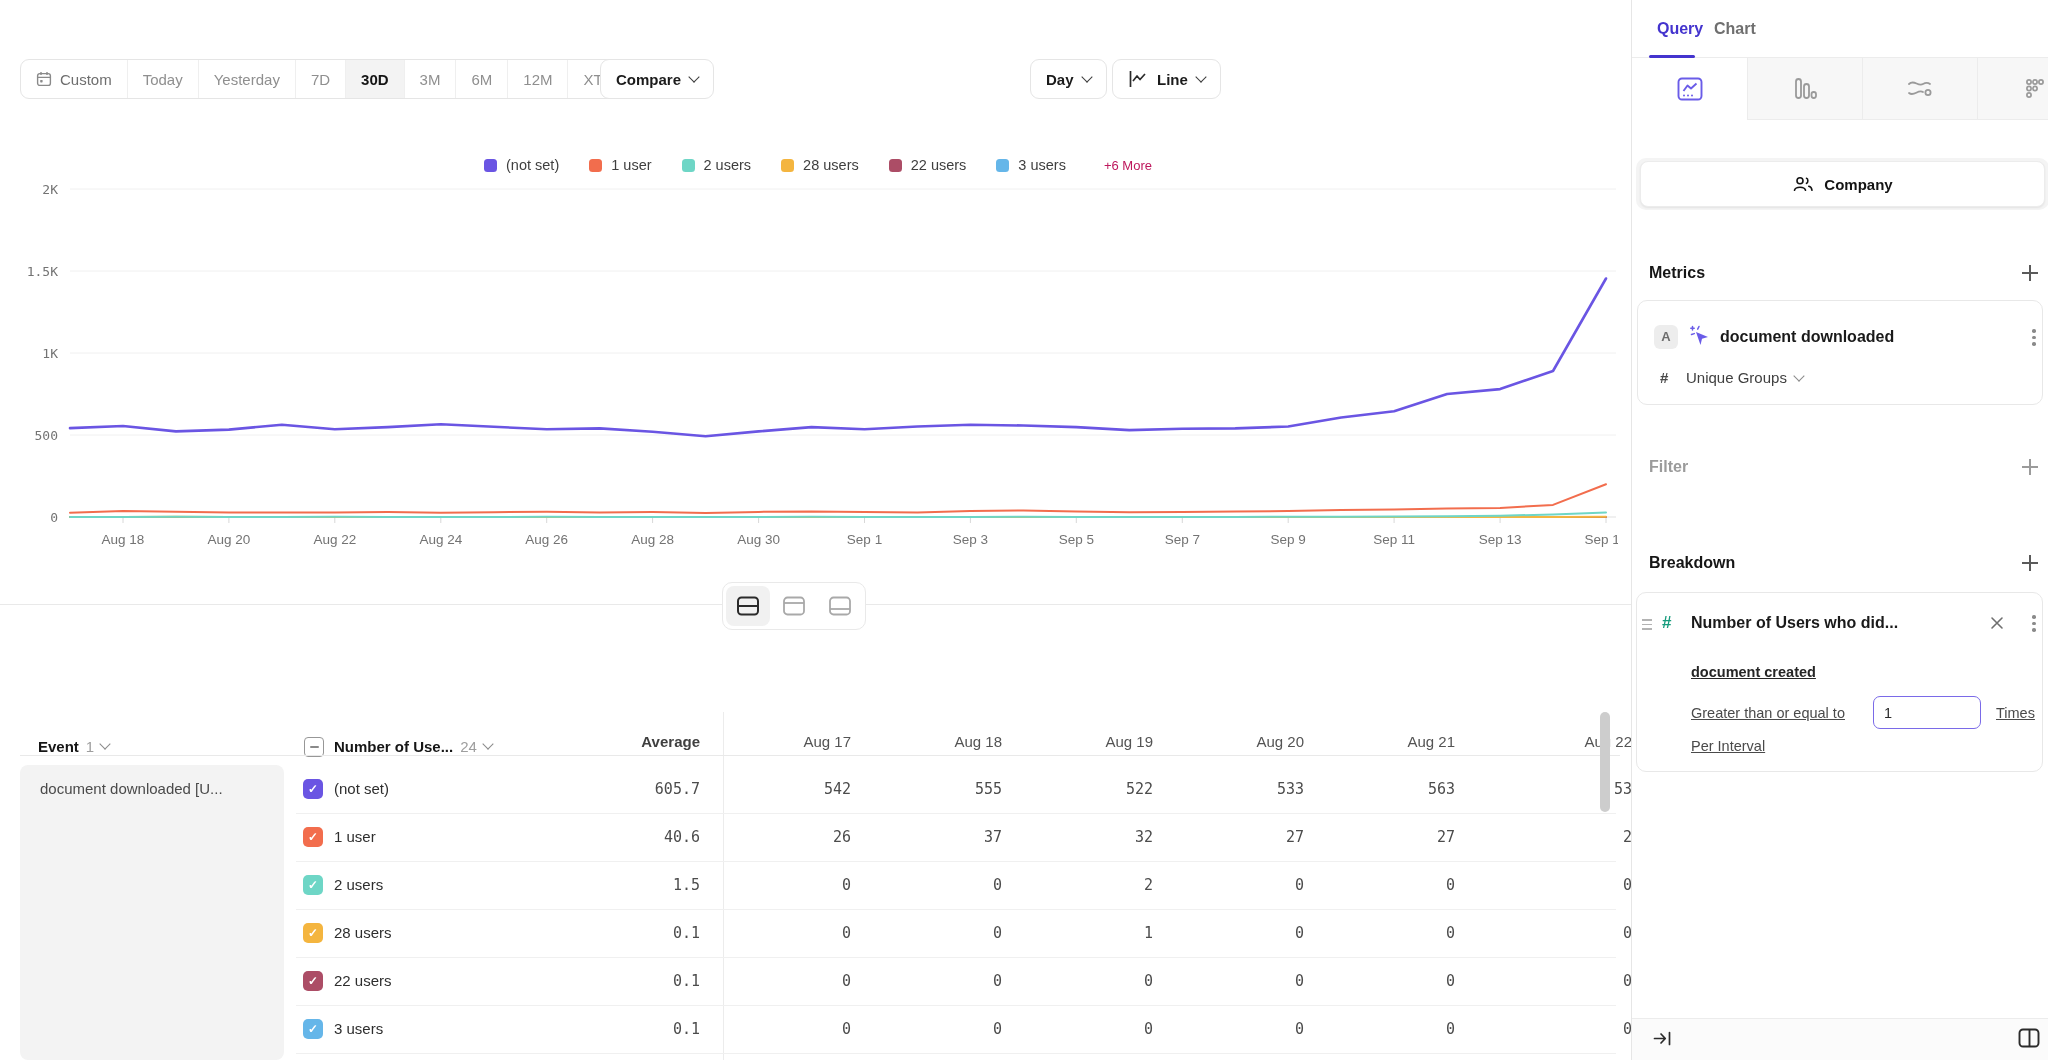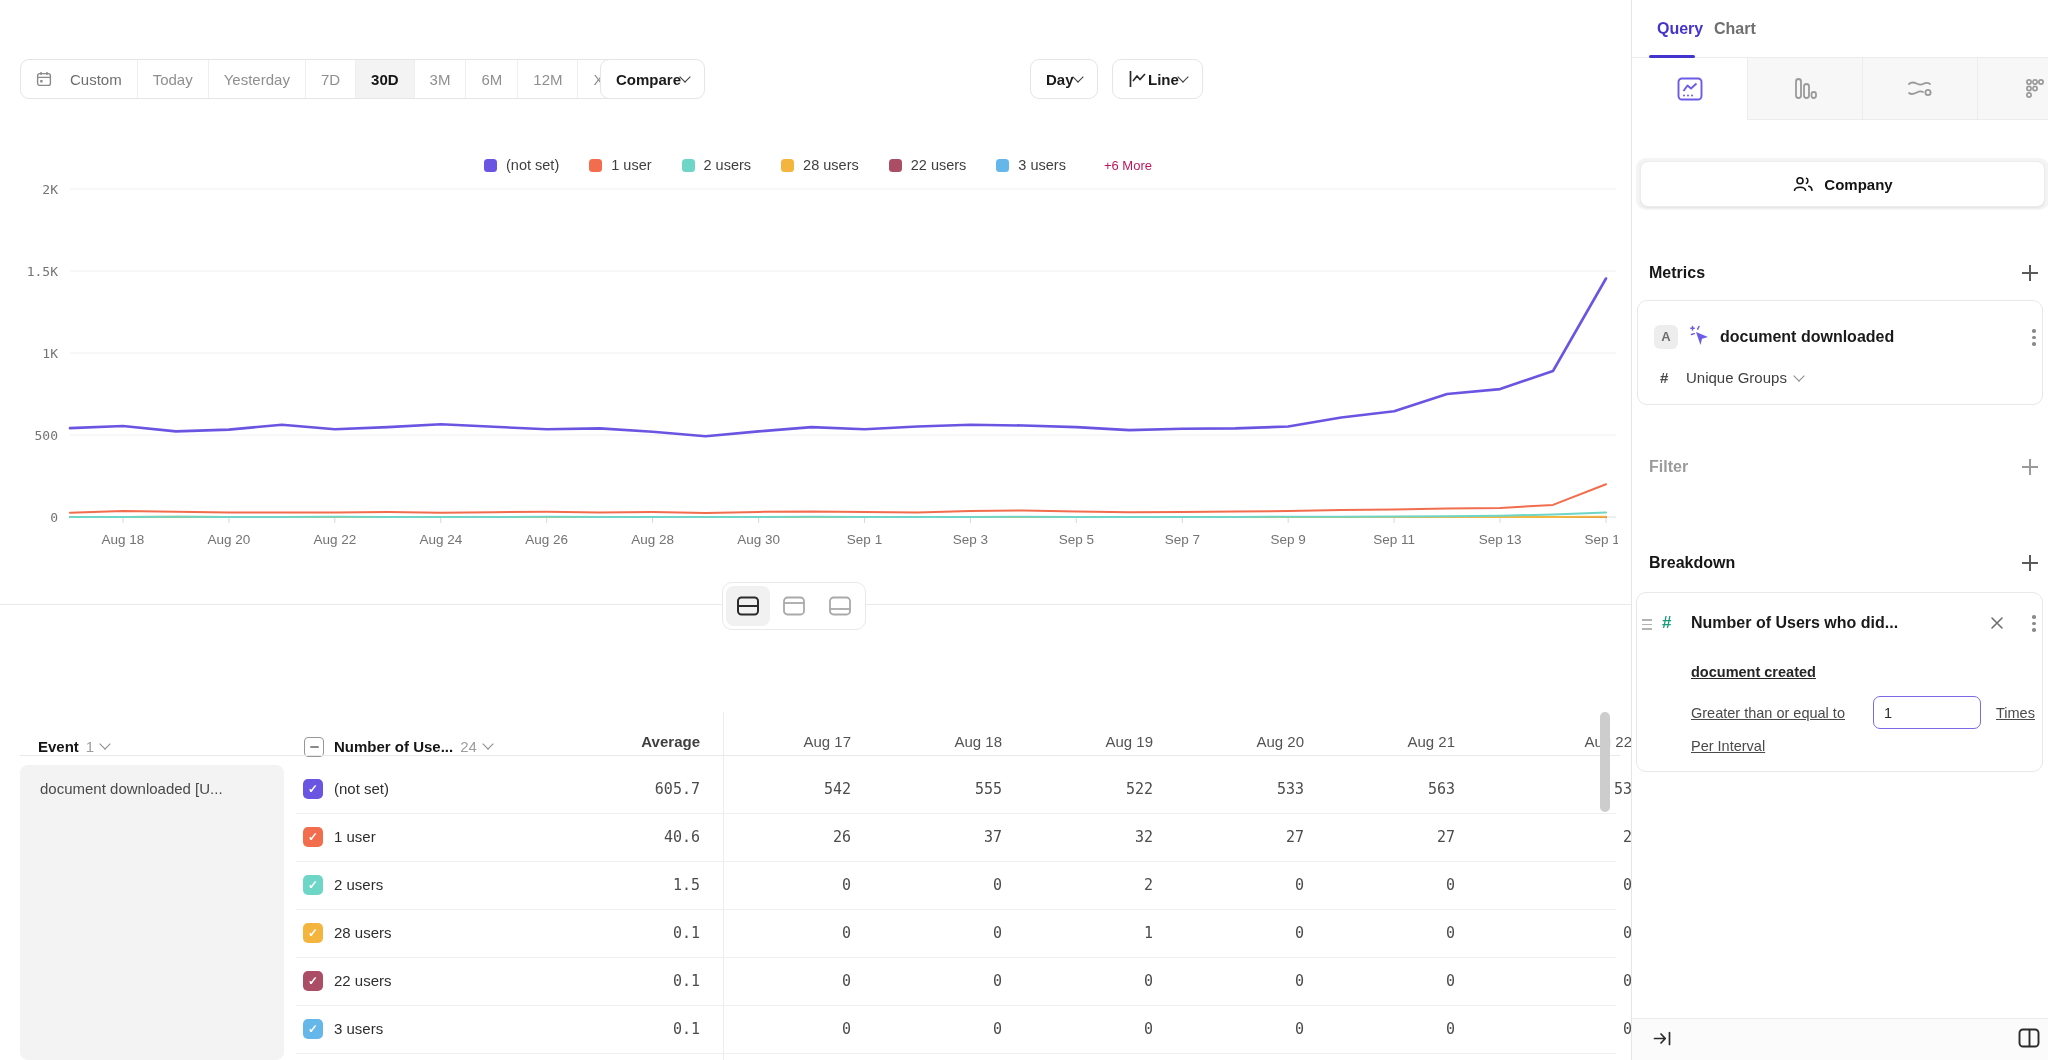--- a/index.html
+++ b/index.html
@@ -2,25 +2,25 @@
 <html><head>
 <meta charset="utf-8">
 <style>
   html,body{margin:0;padding:0;background:#fff;}
   #app{position:relative;width:2048px;height:1060px;background:#fff;overflow:hidden;
        font-family:"Liberation Sans",sans-serif;color:#1f1f1f;}
   .abs{position:absolute;}
   
   .range-group{display:flex;align-items:stretch;height:38px;background:#fff;border:1px solid #e5e5e5;
        border-radius:9px;overflow:hidden;}
-  .range-item{display:flex;align-items:center;gap:18px;padding:0 15px;font-size:15px;font-weight:500;
+  .range-item{display:flex;align-items:center;gap:8px;padding:0 15px;font-size:15px;font-weight:500;
        color:#8f8f8f;border-left:1px solid #efefef;cursor:pointer;white-space:nowrap;}
   .range-item:first-child{border-left:none;color:#6e6e6e;}
   .range-item.active{background:#f3f3f3;color:#141414;font-weight:700;}
-  .btn{display:flex;align-items:center;gap:0;background:#fff;border:1px solid #e5e5e5;border-radius:9px;
+  .btn{display:flex;align-items:center;gap:9px;background:#fff;border:1px solid #e5e5e5;border-radius:9px;
        height:38px;padding:0 15px;font-size:15px;font-weight:600;color:#1b1b1b;}
   .chev{width:7px;height:7px;border-right:1.6px solid #8a8a8a;border-bottom:1.6px solid #8a8a8a;
        display:inline-block;transform:rotate(45deg);margin-top:-4px;}
   .chev.dark{border-color:#3c3c3c;}
   
   .legend{display:flex;align-items:center;justify-content:center;gap:30px;}
   .legend-item{display:flex;align-items:center;gap:9px;font-size:14.5px;color:#3f3f3f;}
   .legend-swatch{width:13px;height:13px;border-radius:3.5px;}
   .legend-more{font-size:13px;color:#be185d;font-weight:500;margin-left:8px;}
   

